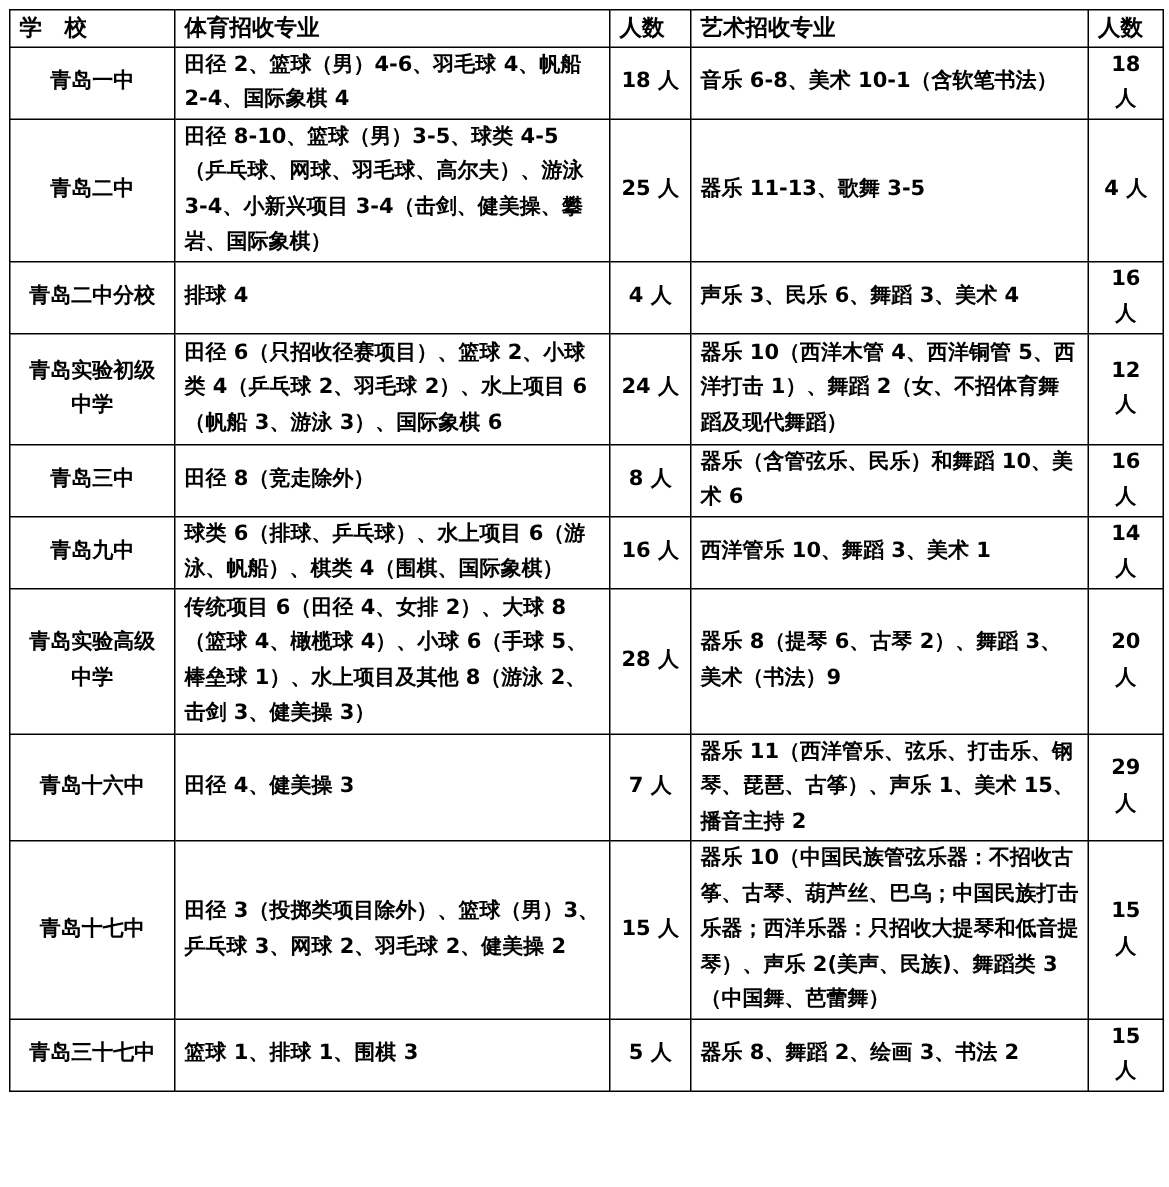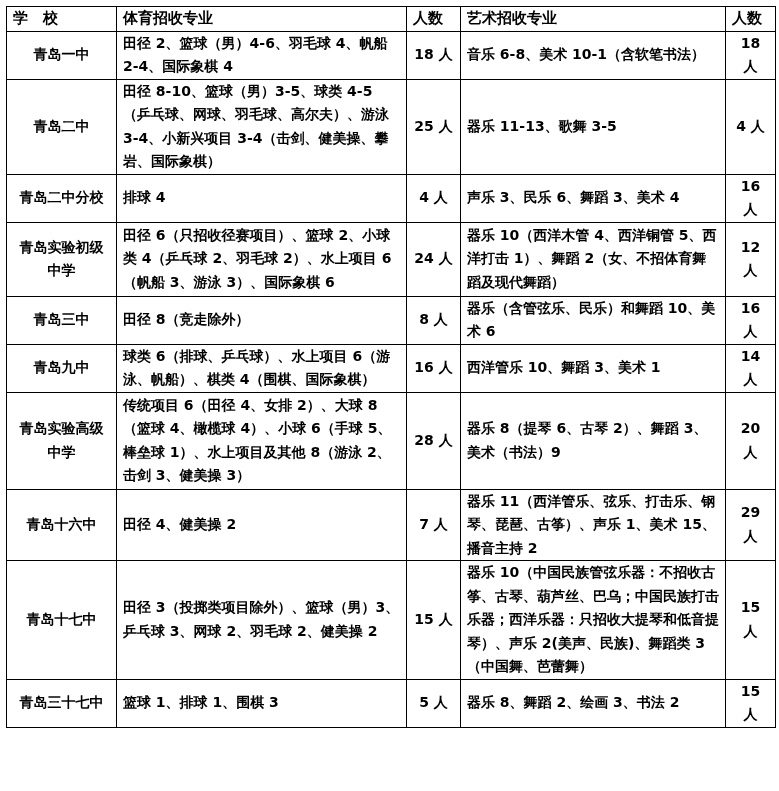--- a/index.html
+++ b/index.html
@@ -120,21 +120,21 @@
   </tr>
       <tr style="height: 97px;">
     <td class="school">青岛实验高级中学</td>
     <td class="text">传统项目 6（田径 4、女排 2）、大球 8（篮球 4、橄榄球 4）、小球 6（手球 5、棒垒球 1）、水上项目及其他 8（游泳 2、击剑 3、健美操 3）</td>
     <td class="count">28 人</td>
     <td class="text">器乐 8（提琴 6、古琴 2）、舞蹈 3、美术（书法）9</td>
     <td class="count">20 人</td>
   </tr>
       <tr style="height: 69px;">
     <td class="school">青岛十六中</td>
-    <td class="text">田径 4、健美操 2</td>
+    <td class="text">田径 4、健美操 3</td>
     <td class="count">7 人</td>
     <td class="text">器乐 11（西洋管乐、弦乐、打击乐、钢琴、琵琶、古筝）、声乐 1、美术 15、播音主持 2</td>
     <td class="count">29 人</td>
   </tr>
       <tr style="height: 118px;">
     <td class="school">青岛十七中</td>
     <td class="text">田径 3（投掷类项目除外）、篮球（男）3、乒乓球 3、网球 2、羽毛球 2、健美操 2</td>
     <td class="count">15 人</td>
     <td class="text">器乐 10（中国民族管弦乐器：不招收古筝、古琴、葫芦丝、巴乌；中国民族打击乐器；西洋乐器：只招收大提琴和低音提琴）、声乐 2(美声、民族)、舞蹈类 3（中国舞、芭蕾舞）</td>
     <td class="count">15 人</td>

